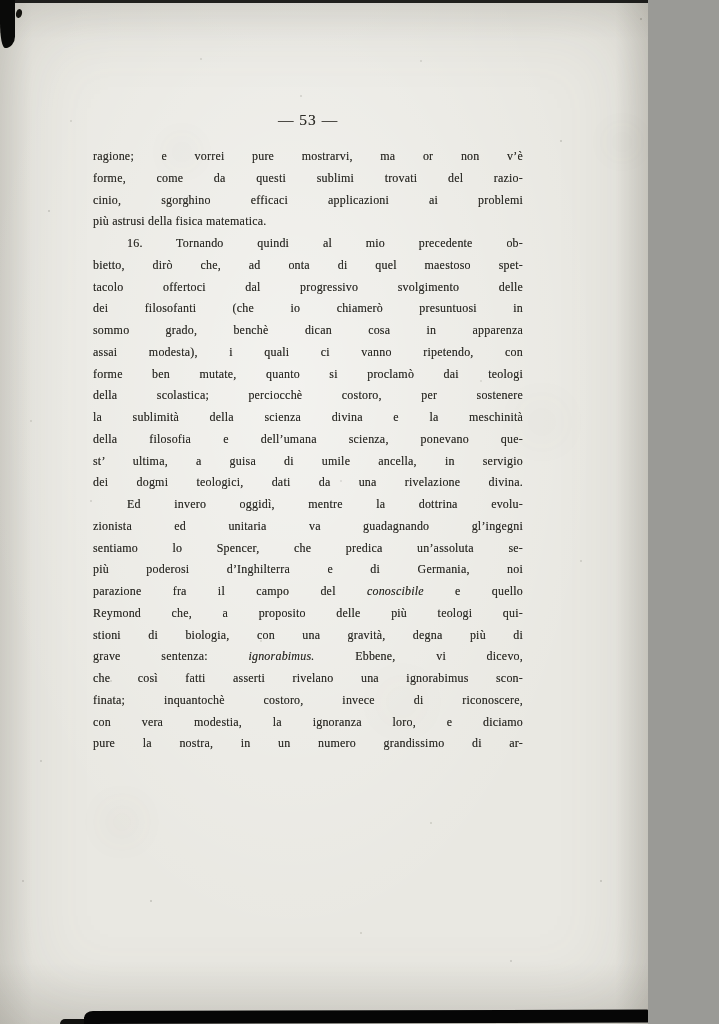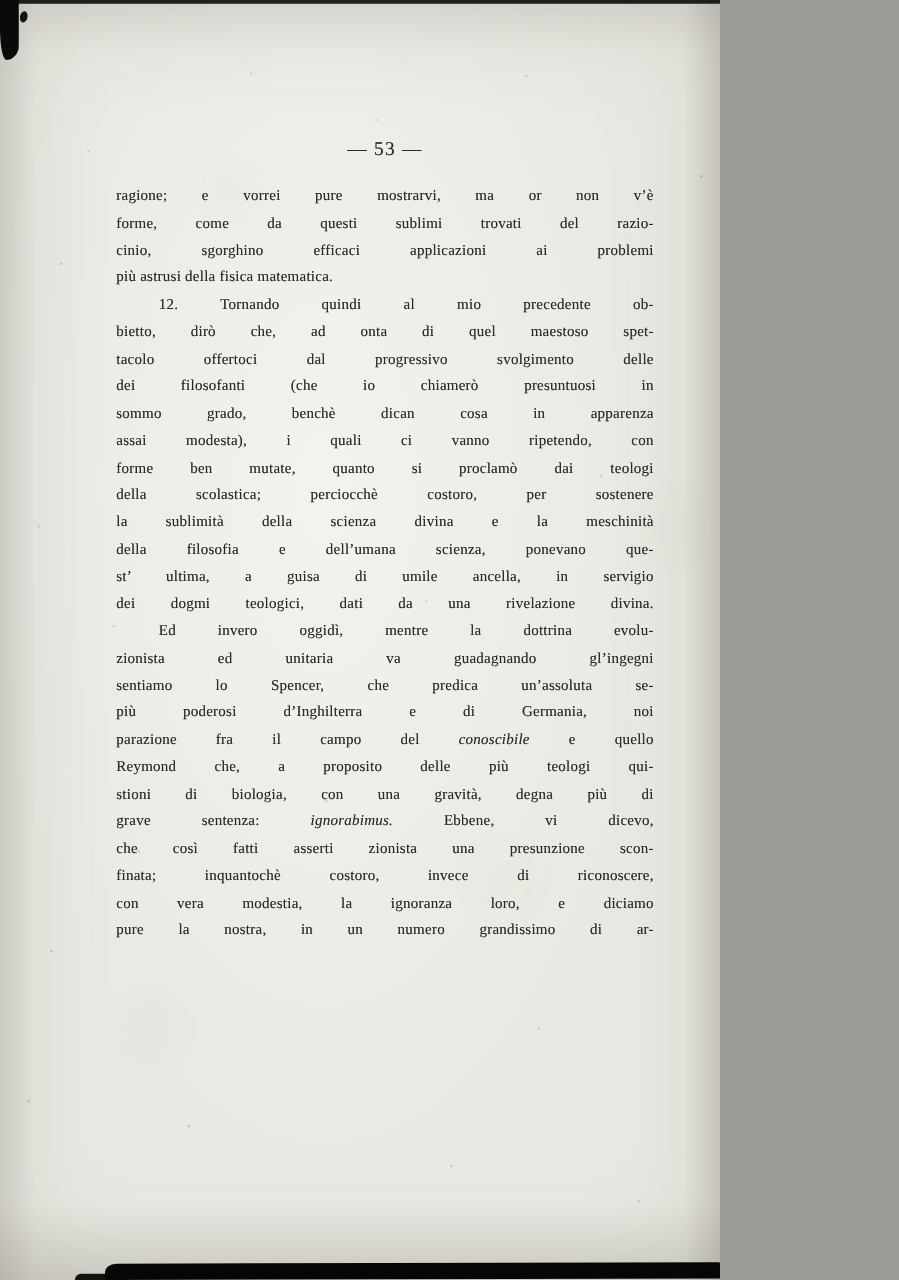--- a/index.html
+++ b/index.html
@@ -5,21 +5,21 @@
   html, body {
     margin: 0;
     padding: 0;
     width: 719px;
     height: 1024px;
     overflow: hidden;
     background: #9a9a96;
   }
   .scan {
     position: relative;
-    width: 576px;
+    width: 648px;
     height: 1024px;
     overflow: hidden;
     background:
       radial-gradient(ellipse at 45% 38%, rgba(255,255,255,0.45), rgba(255,255,255,0) 62%),
       linear-gradient(90deg, rgba(110,106,96,0.14), rgba(0,0,0,0) 5%, rgba(0,0,0,0) 95%, rgba(110,106,96,0.20)),
       linear-gradient(0deg, rgba(110,106,96,0.16), rgba(0,0,0,0) 6%, rgba(0,0,0,0) 96%, rgba(110,106,96,0.10)),
       #e9e8e2;
     box-shadow: inset 0 0 90px rgba(100,95,82,0.20);
   }
 
@@ -159,40 +159,40 @@
   <div class="top-line"></div>
   <div class="corner-blob"></div>
   <div class="corner-speck"></div>
   <div class="specks"></div>
   <div class="page-number">— 53 —</div>
   <main class="page-text">
       <div class="line"><span>ragione; e vorrei pure mostrarvi, ma or non v’è</span></div>
       <div class="line"><span>forme, come da questi sublimi trovati del razio-</span></div>
       <div class="line"><span>cinio, sgorghino efficaci applicazioni ai problemi</span></div>
       <div class="line no-just"><span>più astrusi della fisica matematica.</span></div>
-      <div class="line indent"><span>12. Tornando quindi al mio precedente ob-</span></div>
+      <div class="line indent"><span>16. Tornando quindi al mio precedente ob-</span></div>
       <div class="line"><span>bietto, dirò che, ad onta di quel maestoso spet-</span></div>
       <div class="line"><span>tacolo offertoci dal progressivo svolgimento delle</span></div>
       <div class="line"><span>dei filosofanti (che io chiamerò presuntuosi in</span></div>
       <div class="line"><span>sommo grado, benchè dican cosa in apparenza</span></div>
       <div class="line"><span>assai modesta), i quali ci vanno ripetendo, con</span></div>
       <div class="line"><span>forme ben mutate, quanto si proclamò dai teologi</span></div>
       <div class="line"><span>della scolastica; perciocchè costoro, per sostenere</span></div>
       <div class="line"><span>la sublimità della scienza divina e la meschinità</span></div>
       <div class="line"><span>della filosofia e dell’umana scienza, ponevano que-</span></div>
       <div class="line"><span>st’ ultima, a guisa di umile ancella, in servigio</span></div>
       <div class="line"><span>dei dogmi teologici, dati da una rivelazione divina.</span></div>
       <div class="line indent"><span>Ed invero oggidì, mentre la dottrina evolu-</span></div>
       <div class="line"><span>zionista ed unitaria va guadagnando gl’ingegni</span></div>
       <div class="line"><span>sentiamo lo Spencer, che predica un’assoluta se-</span></div>
       <div class="line"><span>più poderosi d’Inghilterra e di Germania, noi</span></div>
       <div class="line"><span>parazione fra il campo del </span><span class="it">conoscibile</span><span> e quello</span></div>
       <div class="line"><span>Reymond che, a proposito delle più teologi qui-</span></div>
       <div class="line"><span>stioni di biologia, con una gravità, degna più di</span></div>
       <div class="line"><span>grave sentenza: </span><span class="it">ignorabimus.</span><span> Ebbene, vi dicevo,</span></div>
-      <div class="line"><span>che così fatti asserti zionista una presunzione scon-</span></div>
+      <div class="line"><span>che così fatti asserti rivelano una ignorabimus scon-</span></div>
       <div class="line"><span>finata; inquantochè costoro, invece di riconoscere,</span></div>
       <div class="line"><span>con vera modestia, la ignoranza loro, e diciamo</span></div>
       <div class="line"><span>pure la nostra, in un numero grandissimo di ar-</span></div>
     </main>
   <div class="bottom-band-thin"></div>
   <div class="bottom-band"></div>
 </div>
 
 </body></html>

